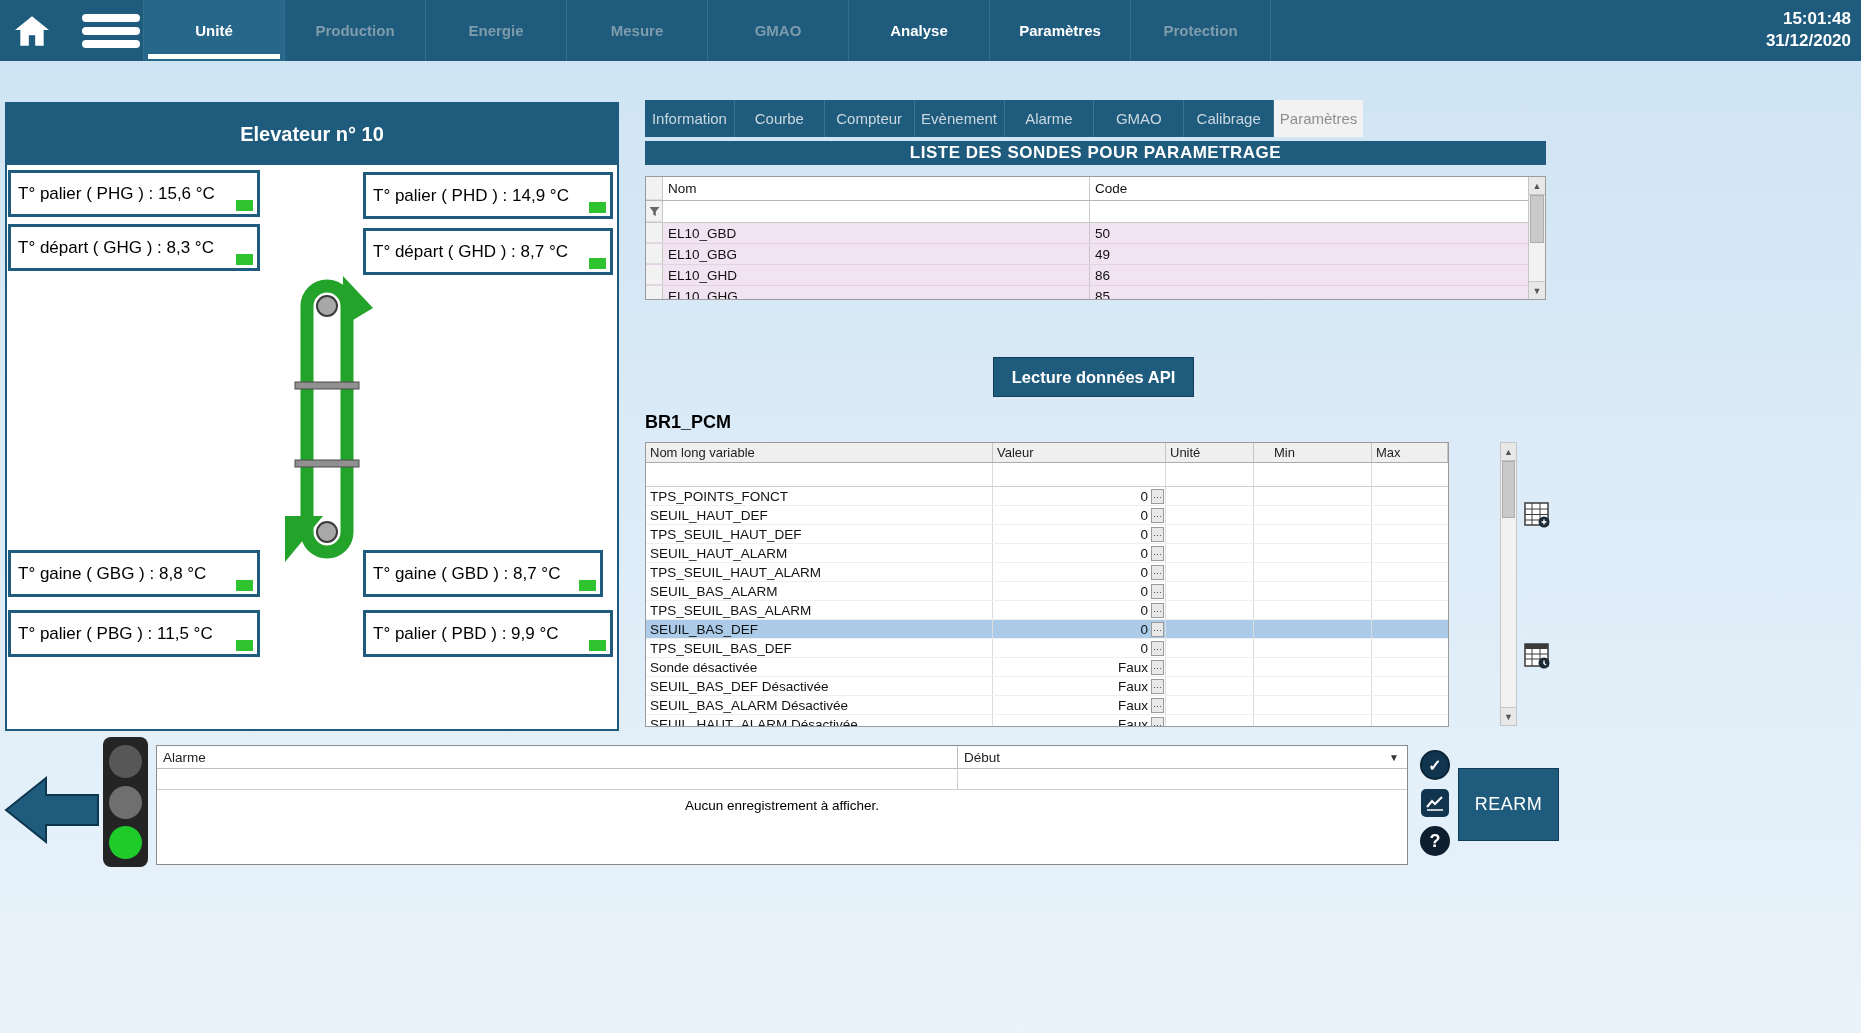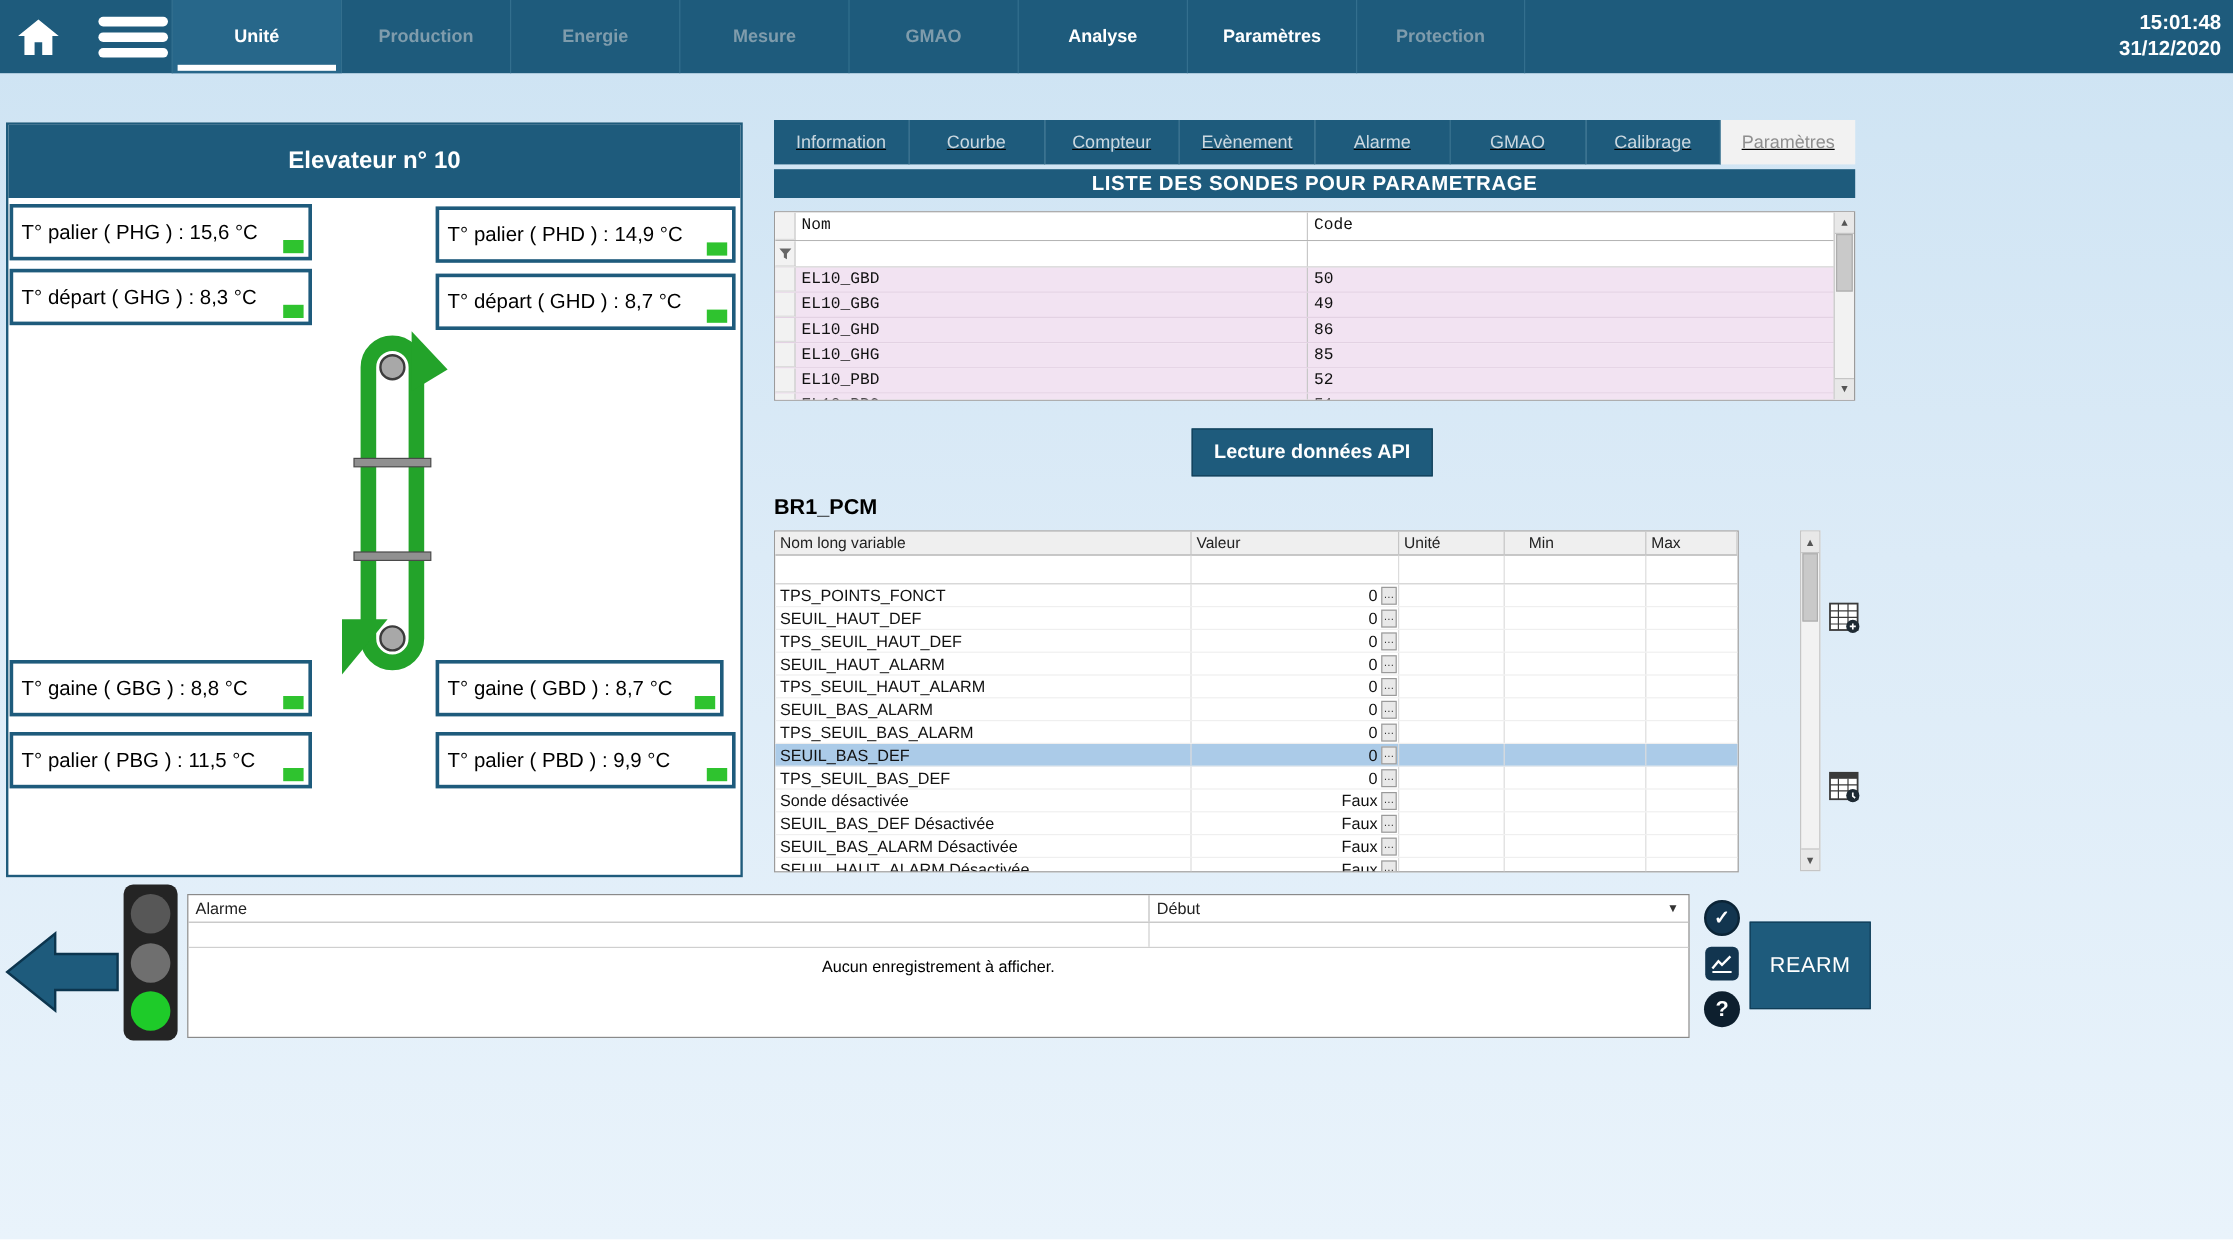--- a/index.html
+++ b/index.html
@@ -30,31 +30,31 @@
     border:2px solid #1E5B7C;box-sizing:border-box;}
   .elev-header{height:61px;background:#1E5B7C;color:#fff;font-size:20px;font-weight:bold;
     display:flex;align-items:center;justify-content:center;}
   .sensor{position:absolute;background:#fff;border:3px solid #1E5B7C;box-sizing:border-box;
     font-size:17px;color:#000;display:flex;align-items:center;padding-left:7px;}
   .sensor .ind{position:absolute;right:4px;bottom:3px;width:17px;height:11px;background:#2FC32F;}
   .sensor.ind-top .ind{top:3px;bottom:auto;}
   .elev-svg{position:absolute;left:272px;top:160px;}
 
   
-  .rtabs{position:absolute;left:645px;top:100px;width:901px;height:37px;display:flex;text-decoration:underline;}
+  .rtabs{position:absolute;left:645px;top:100px;width:718px;height:37px;display:flex;}
   .rtab{flex:1;background:#1E5B7C;color:#CBD8E0;font-size:15px;display:flex;align-items:center;
     justify-content:center;border-right:1px solid #3A7390;box-sizing:border-box;cursor:pointer;}
   .rtab.active{background:#F2F2F2;color:#8E8E8E;border-right:none;}
   .sondes-title{position:absolute;left:645px;top:141px;width:901px;height:24px;background:#1E5B7C;
     color:#fff;font-weight:bold;font-size:17px;display:flex;align-items:center;justify-content:center;
     letter-spacing:.5px;}
 
   
-  .sondes{position:absolute;left:645px;top:176px;width:901px;height:158px;background:#fff;
-    border:1px solid #9B9B9B;box-sizing:border-box;overflow:hidden;font-family:Liberation Mono, monospace;}
+  .sondes{position:absolute;left:645px;top:176px;width:901px;height:124px;background:#fff;
+    border:1px solid #9B9B9B;box-sizing:border-box;overflow:hidden;}
   .srow{display:flex;height:21px;box-sizing:border-box;}
   .srow .gut{width:17px;flex:none;background:#F2F2F2;border-right:1px solid #C8C8C8;
     border-bottom:1px solid #DCDCDC;box-sizing:border-box;display:flex;align-items:center;justify-content:center;}
   .srow .c-nom{width:427px;flex:none;padding-left:5px;border-right:1px solid #C8C8C8;
     box-sizing:border-box;font-size:13.5px;display:flex;align-items:center;color:#111;}
   .srow .c-code{flex:1;padding-left:5px;font-size:13.5px;display:flex;align-items:center;color:#111;
     margin-right:17px;}
   .srow.head{height:24px;background:#fff;border-bottom:1px solid #B5B5B5;font-weight:normal;color:#222;}
   .srow.filter{height:22px;background:#fff;border-bottom:1px solid #C8C8C8;}
   .srow.data{background:#F2E3F2;border-bottom:1px solid #E3D2E3;cursor:pointer;}

